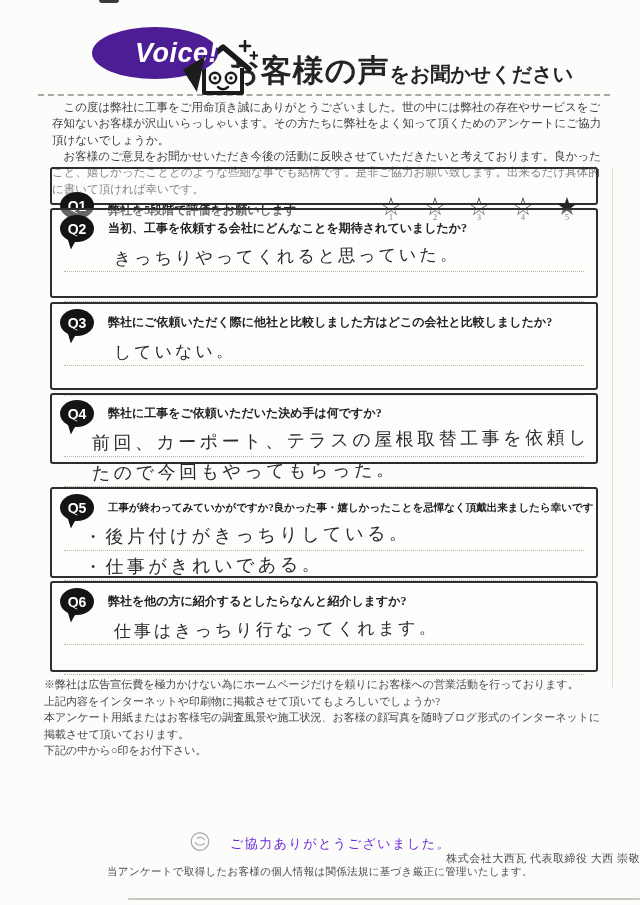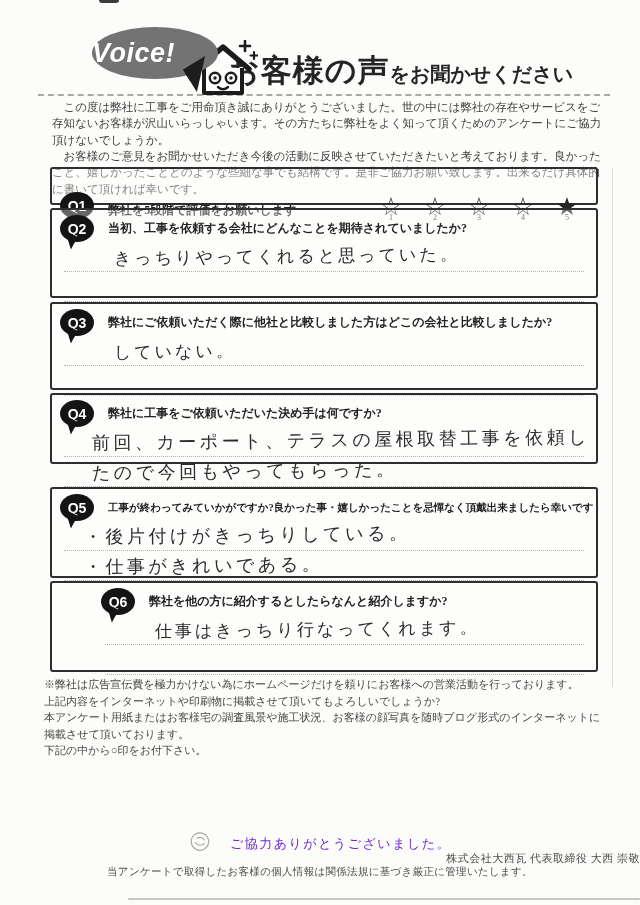--- a/index.html
+++ b/index.html
@@ -4,22 +4,22 @@
 <style>
   html,body{margin:0;padding:0;}
   .page{position:relative;width:640px;height:905px;background:#fcfcfa;overflow:hidden;
         font-family:"Liberation Serif",serif;color:#2c2c2c;}
   
   .artifact-top{position:absolute;top:0;left:99px;width:20px;height:3px;background:#3c3c3c;border-radius:0 0 3px 3px;}
   .edge-right{position:absolute;top:168px;bottom:218px;right:27px;width:1px;background:#dddcd6;}
   .edge-bottom{position:absolute;bottom:5px;left:128px;right:0;height:2px;background:#9a9a96;opacity:.55;border-radius:2px;}
 
   
-  .voice-bubble{position:absolute;top:27px;left:92px;width:126px;height:52px;background:#737373;
-    border-radius:50%;display:flex;align-items:center;justify-content:flex-start;z-index:2;}
+  .voice-bubble{position:absolute;top:27px;left:92px;width:126px;height:52px;background:#4c1d95;
+    border-radius:50%;display:flex;align-items:center;justify-content:flex-end;z-index:2;}
   .voice-bubble::after{content:"";position:absolute;right:4px;bottom:-8px;width:0;height:0;
     border:13px solid transparent;border-top-color:#1d1d1d;border-left-color:#1d1d1d;transform:rotate(-32deg);}
   .voice-label{color:#fff;font-family:"Liberation Sans",sans-serif;font-weight:bold;font-style:italic;
     font-size:27px;letter-spacing:.5px;}
   .house{position:absolute;top:40px;left:192px;z-index:1;}
   .page-title{position:absolute;top:50px;left:228px;font-family:"Liberation Sans",sans-serif;
     font-weight:bold;color:#242424;white-space:nowrap;}
   .t-main{font-size:31px;letter-spacing:1px;}
   .t-suffix{font-size:20px;}
   .dotted-rule{position:absolute;top:94px;left:38px;right:30px;border-top:2px dashed #a9a9a1;}
@@ -47,21 +47,21 @@
 
   .answers{padding:0 12px 0 12px;}
   .ans-line{height:29px;border-bottom:1.5px dotted #b5b5ab;position:relative;}
   .hw{position:absolute;bottom:1px;font-family:"Liberation Sans",sans-serif;color:#2b2b2b;
       font-size:17px;letter-spacing:3px;white-space:nowrap;transform:rotate(-.7deg);transform-origin:left bottom;}
   .hw-lg{font-size:18px;letter-spacing:3.5px;}
   .q2box{top:208px;height:90px;}
   .q3box{top:302px;height:88px;}
   .q4box{top:393px;height:71px;}
   .q5box{top:487px;height:91px;}
-  .q6box{top:581px;height:91px;padding-left:41px;}
+  .q6box{top:581px;height:91px;}
   .ind-a{left:50px;}
   .ind-b{left:28px;}
   .ind-c{left:20px;}
 
   
   .notes{position:absolute;top:676px;left:44px;width:562px;font-size:11px;line-height:1.5;color:#474747;}
   .notes p{margin:0;}
 
   
   .thanks-row{position:absolute;top:831px;left:0;right:0;text-align:center;white-space:nowrap;}

